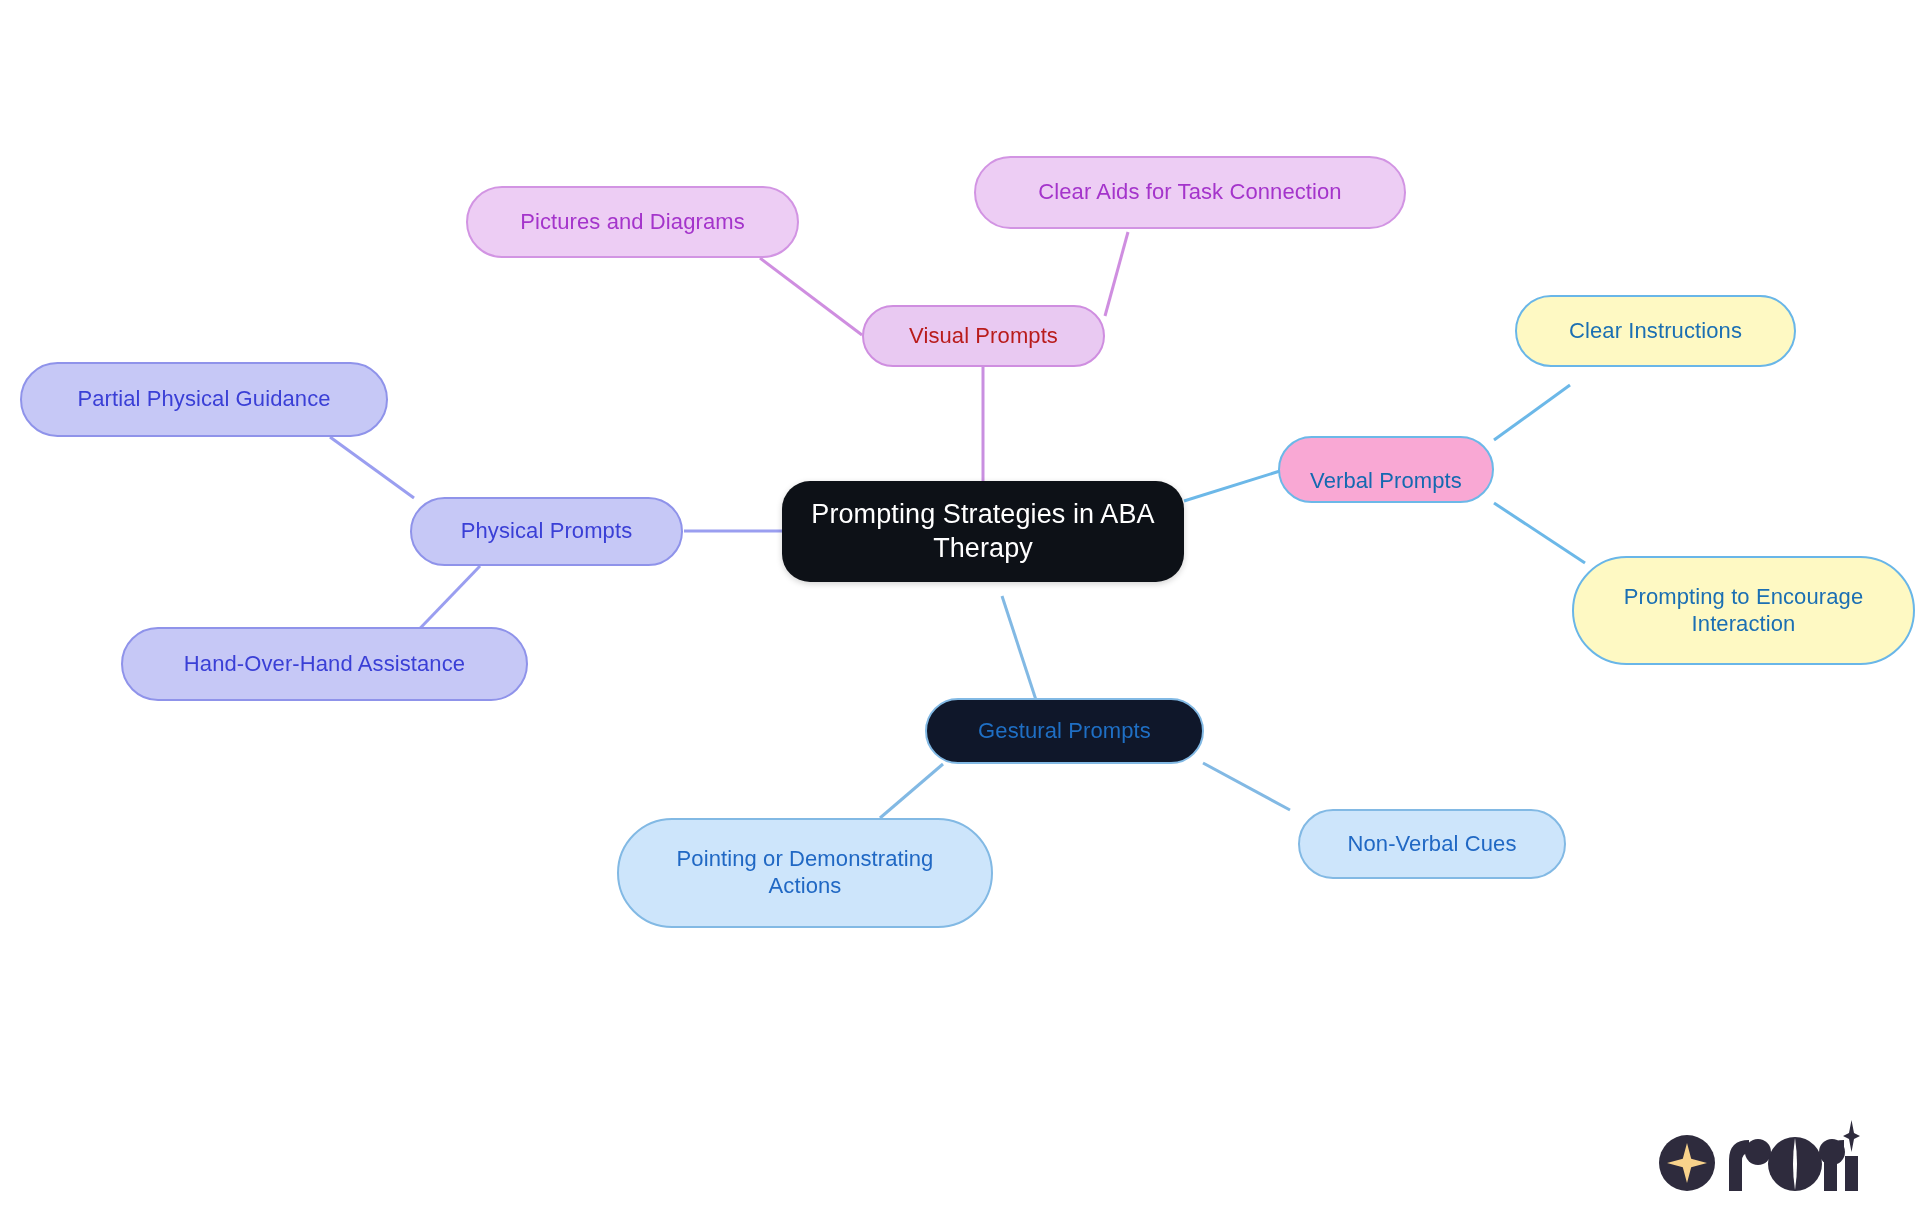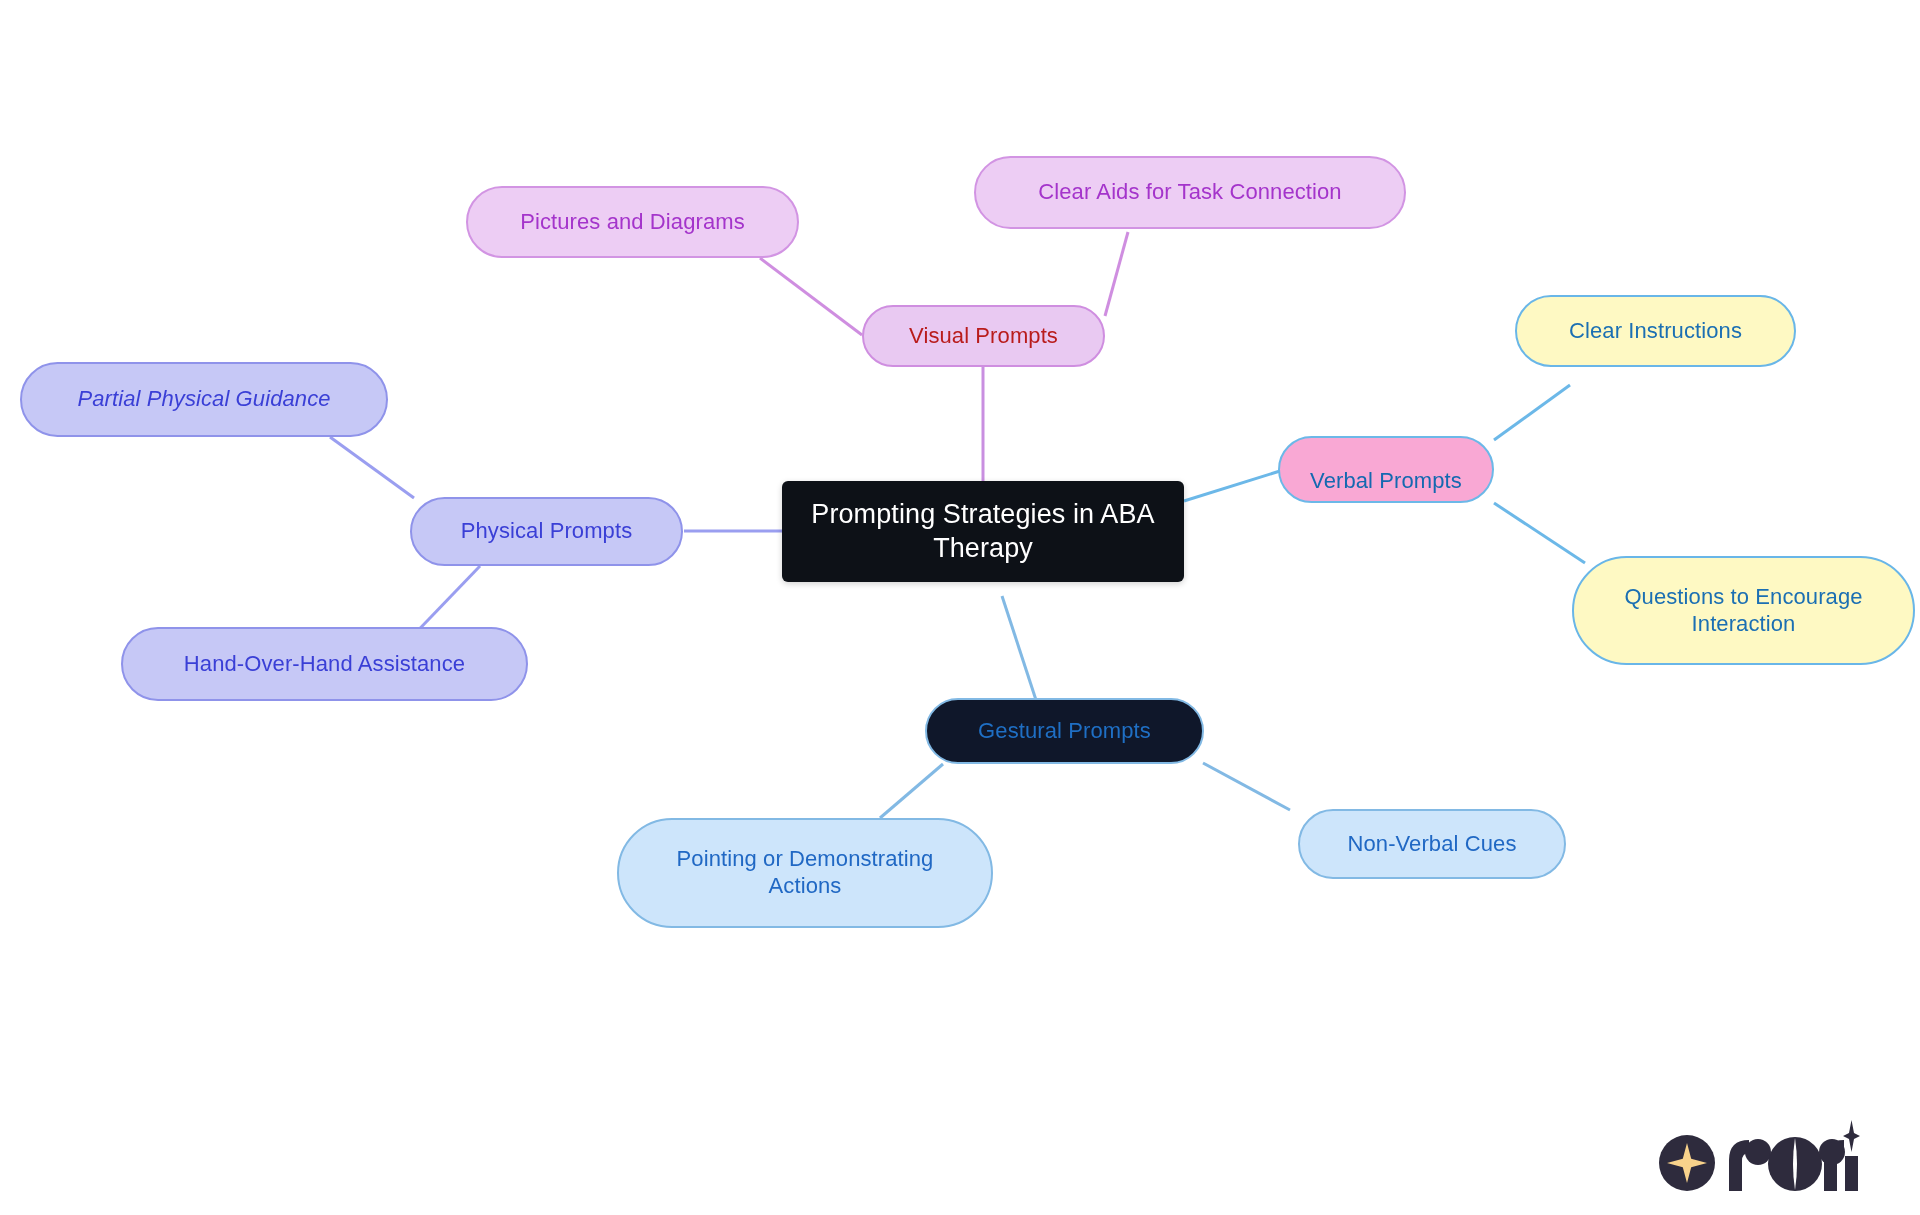--- a/index.html
+++ b/index.html
@@ -40,21 +40,21 @@
     text-align: center;
     border-radius: 999px;
     border-style: solid;
     border-width: 2px;
     line-height: 1.22;
     padding: 6px 18px;
     letter-spacing: 0.1px;
   }
 
   .node.root {
-    border-radius: 6px;
+    border-radius: 28px;
     border: none;
     background: #0d1117;
     color: #ffffff;
     font-size: 27px;
     line-height: 1.25;
     box-shadow: 0 2px 6px rgba(0,0,0,0.18);
   }
 
   
   .c-verbal      { background:#f9a8d4; border-color:#6cb8e8; color:#1469b0;align-items:flex-end; }
@@ -123,38 +123,38 @@
   </div>
 
   <div class="node c-visual-leaf" style="left:974px; top:156px; width:432px; height:73px; font-size:22px;">
     <span>Clear Aids for Task Connection</span>
   </div>
 
   <div class="node c-physical" style="left:410px; top:497px; width:273px; height:69px; font-size:22px;">
     <span>Physical Prompts</span>
   </div>
 
-  <div class="node c-physical-leaf" style="left:20px; top:362px; width:368px; height:75px; font-size:22px;font-style:italic;">
+  <div class="node c-physical-leaf" style="left:20px; top:362px; width:368px; height:75px; font-size:22px;">
     <span>Partial Physical Guidance</span>
   </div>
 
   <div class="node c-physical-leaf" style="left:121px; top:627px; width:407px; height:74px; font-size:22px;">
     <span>Hand-Over-Hand Assistance</span>
   </div>
 
   <div class="node c-verbal" style="left:1278px; top:436px; width:216px; height:67px; font-size:22px;">
     <span>Verbal Prompts</span>
   </div>
 
   <div class="node c-verbal-leaf" style="left:1515px; top:295px; width:281px; height:72px; font-size:22px;">
     <span>Clear Instructions</span>
   </div>
 
   <div class="node c-verbal-leaf" style="left:1572px; top:556px; width:343px; height:109px; font-size:22px; padding:6px 22px;">
-    <span>Questions to Encourage Interaction</span>
+    <span>Prompting to Encourage Interaction</span>
   </div>
 
   <div class="node c-gestural" style="left:925px; top:698px; width:279px; height:66px; font-size:22px;">
     <span>Gestural Prompts</span>
   </div>
 
   <div class="node c-gestural-leaf" style="left:617px; top:818px; width:376px; height:110px; font-size:22px; padding:21px 22px;">
     <span>Pointing or Demonstrating Actions</span>
   </div>
 

